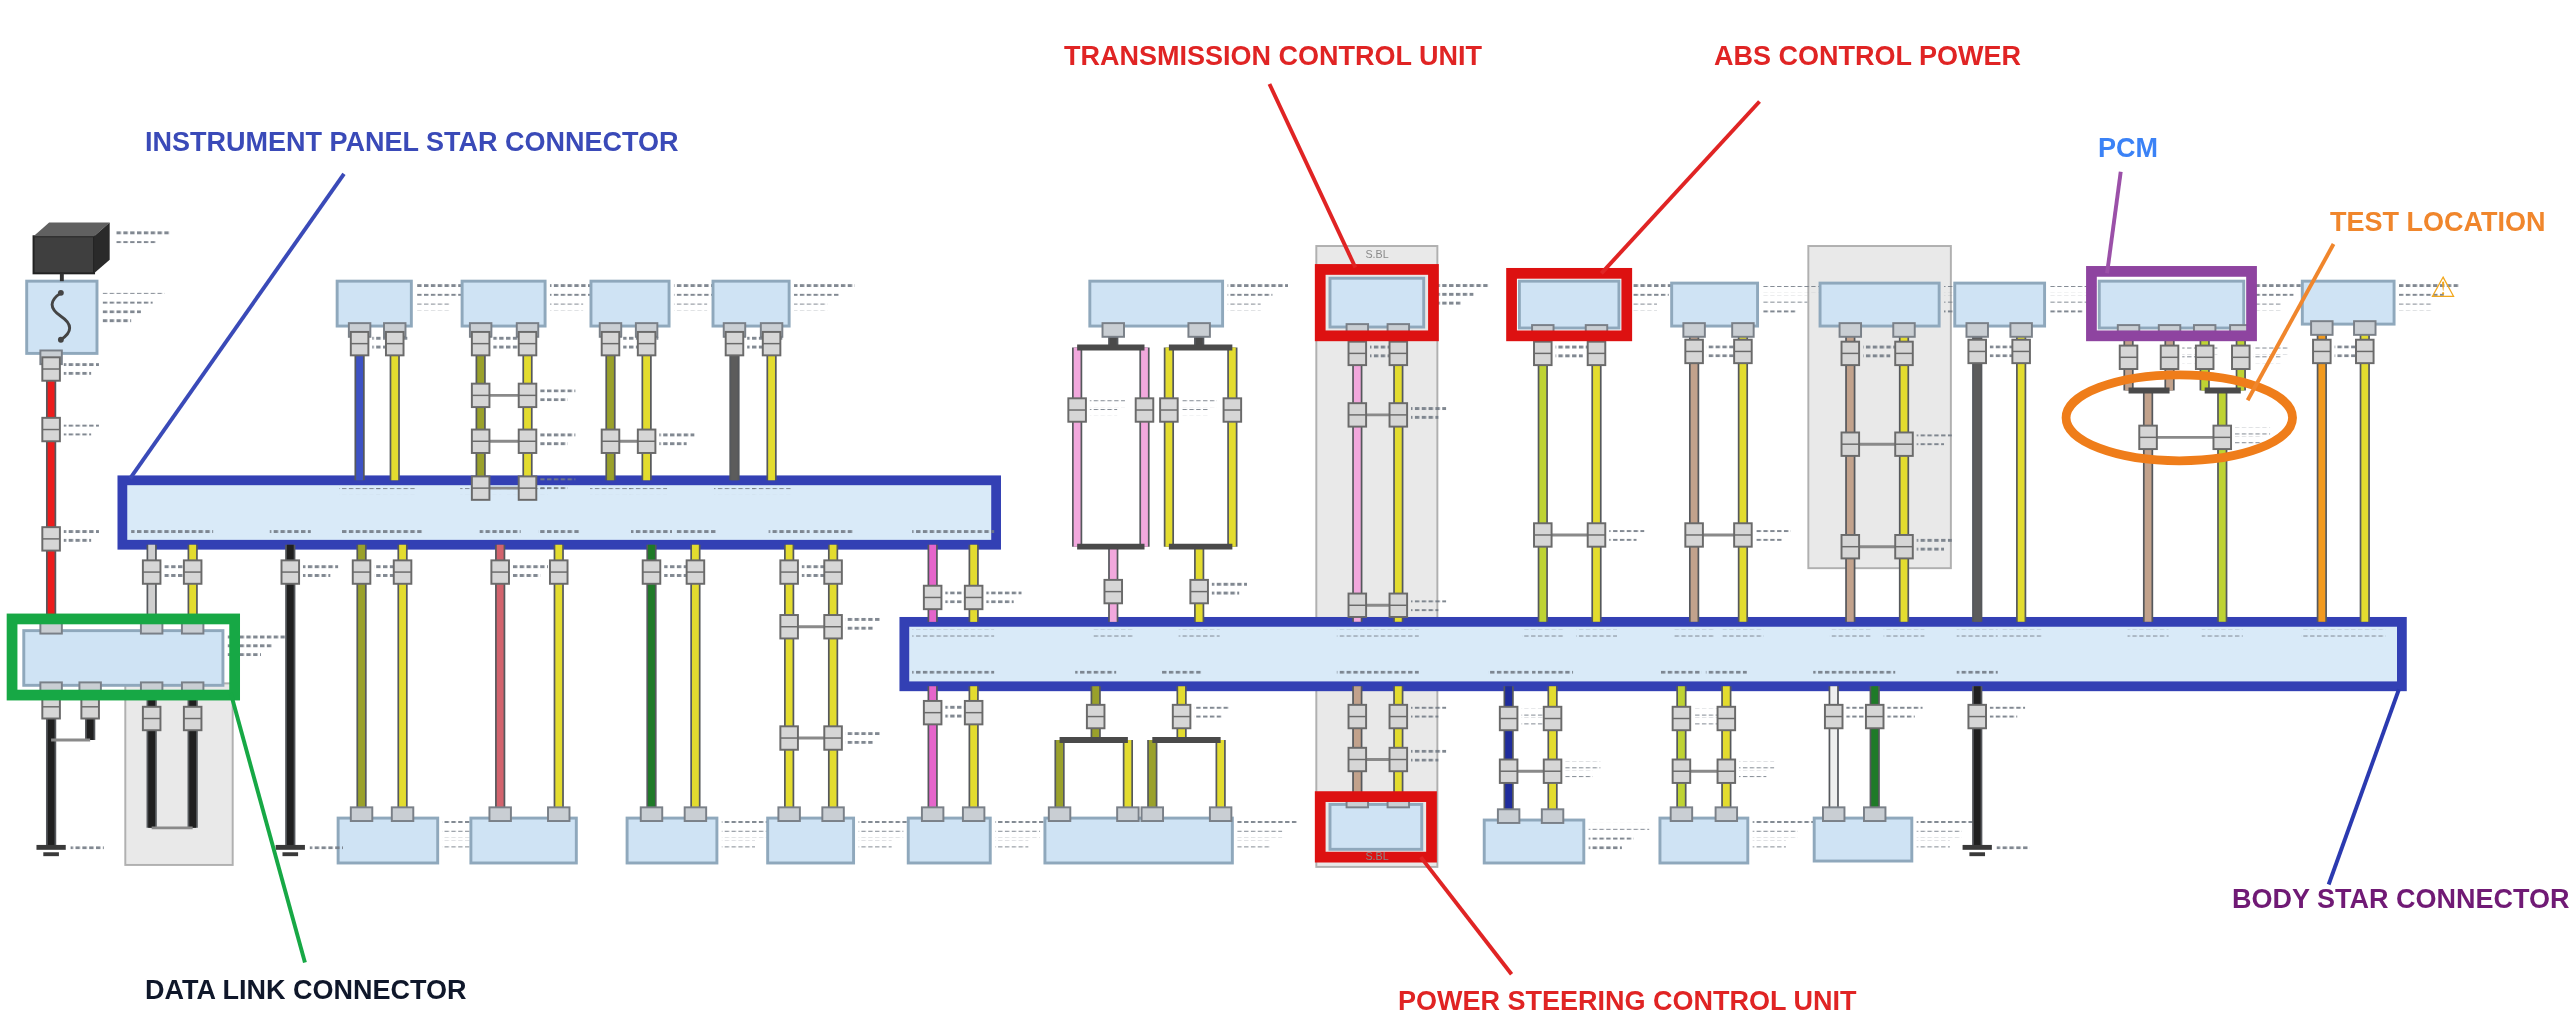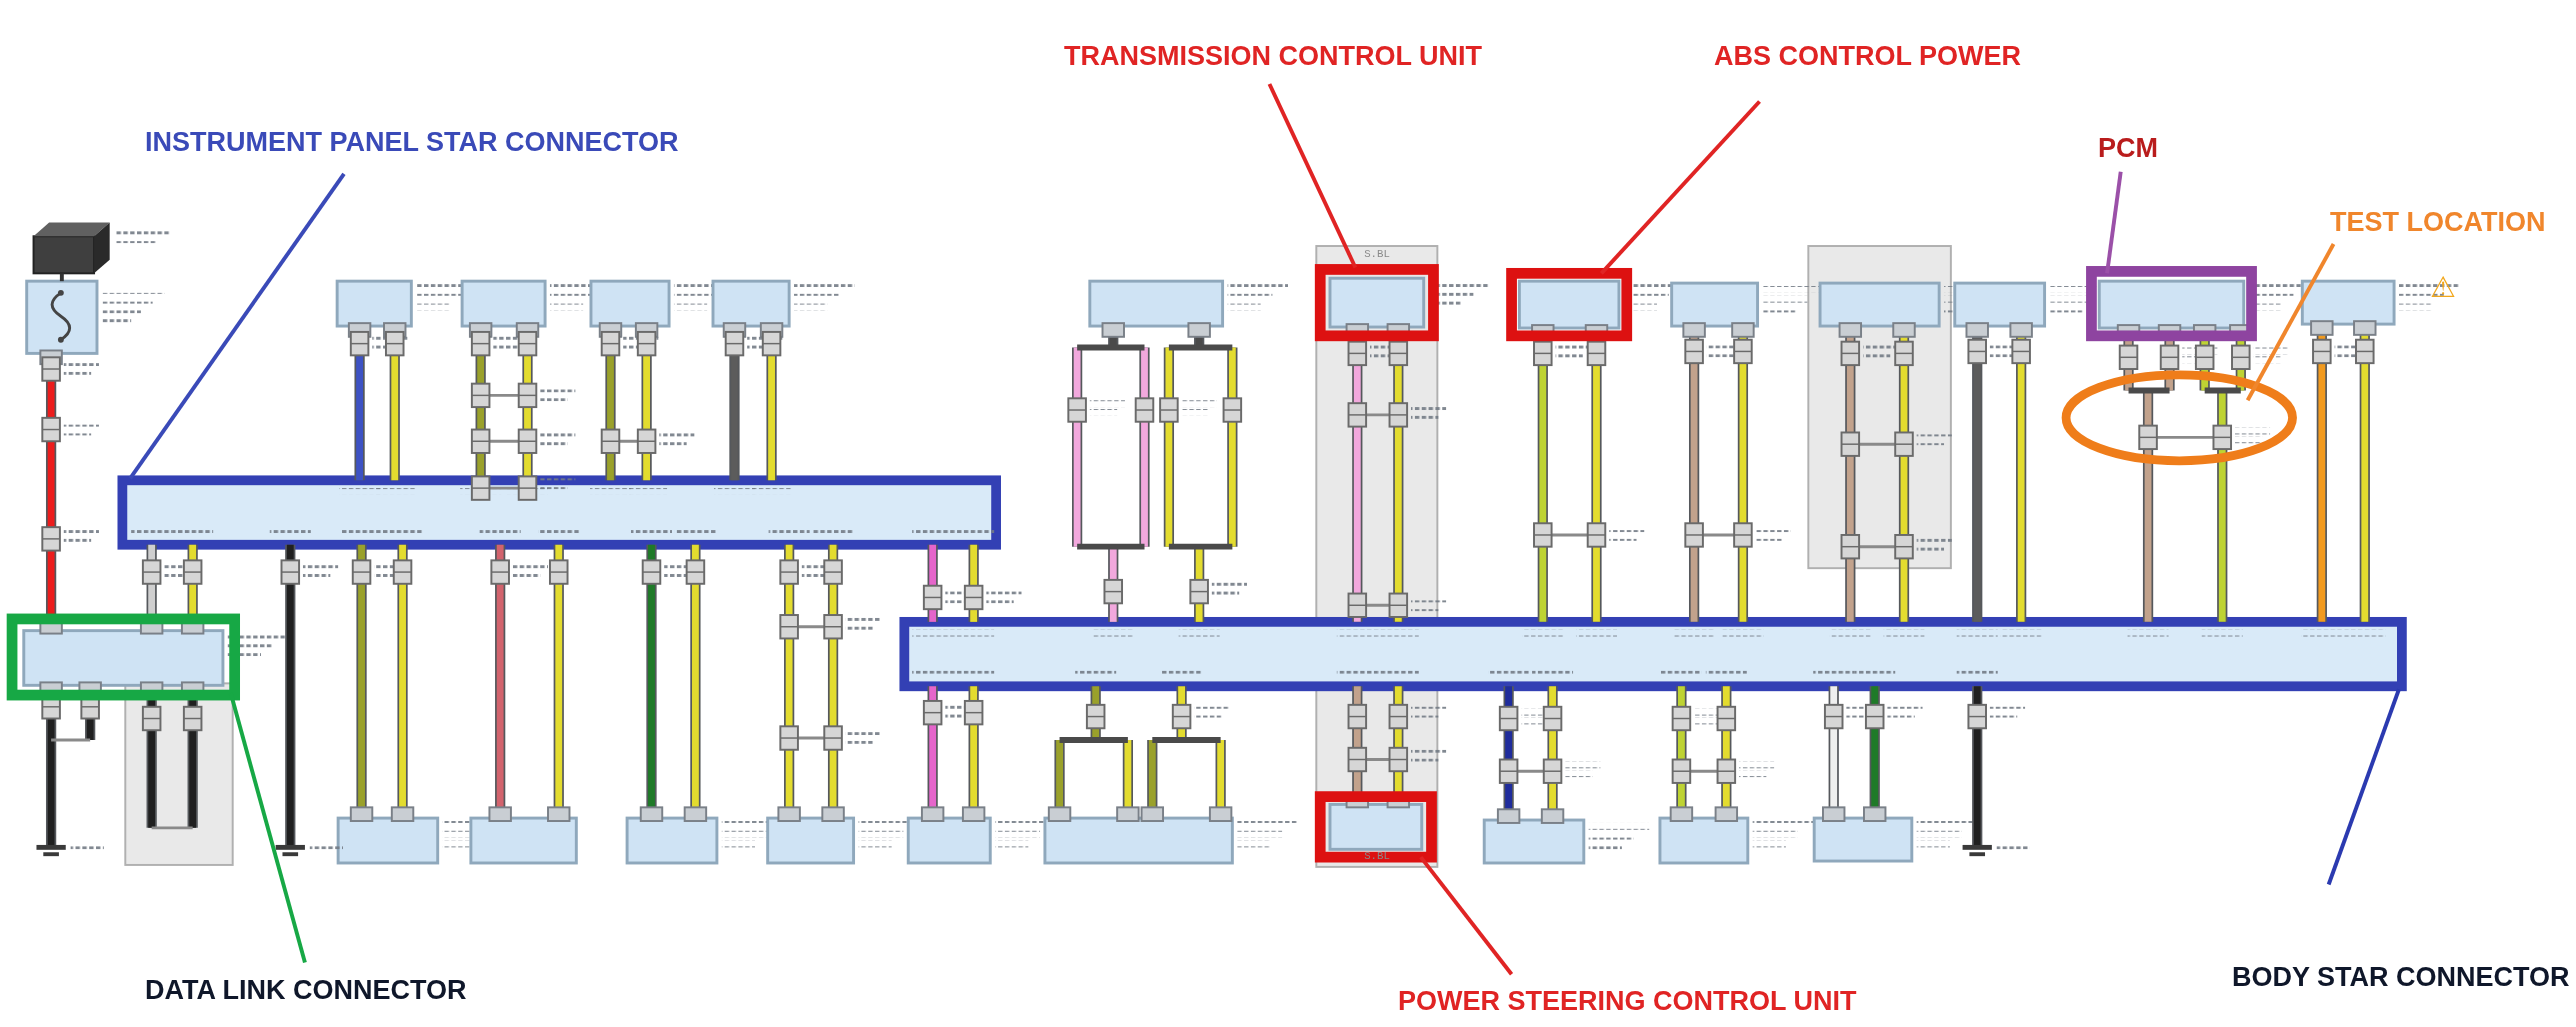--- a/index.html
+++ b/index.html
@@ -2,21 +2,21 @@
 <html><head>
 <meta charset="utf-8">
 <style>
   html,body{margin:0;padding:0;background:#ffffff;}
   .stage{position:relative;width:2576px;height:1027px;background:#ffffff;overflow:hidden;
          font-family:"Liberation Sans",sans-serif;}
   .stage svg{position:absolute;left:0;top:0;}
   .callout{position:absolute;font-weight:bold;font-size:27px;white-space:nowrap;
            font-family:"Liberation Sans",sans-serif;}
   .sbl{position:absolute;font-size:10.7px;color:#8a8a8a;transform:translateX(-50%);
-       font-family:Liberation Mono, monospace;}
+       font-family:Liberation Sans, sans-serif;}
   .warning{position:absolute;font-size:29px;color:#f2a71b;font-family:"DejaVu Sans",sans-serif;}
 </style>
 </head>
 <body>
 
 <div class="stage">
   <svg id="diagram" width="2576" height="1027" viewBox="0 0 2638 1052">
     <defs>
       <pattern id="mt" width="7" height="9" patternUnits="userSpaceOnUse">
         <rect x="0" y="3" width="4.5" height="3" fill="#737b85"></rect>
@@ -710,24 +710,24 @@
       <line x1="2172" y1="176" x2="2158" y2="280" stroke="#9b50a8" stroke-width="4"></line>
       <line x1="2390" y1="250" x2="2302" y2="410" stroke="#f0862c" stroke-width="4"></line>
       <line x1="236" y1="710" x2="312" y2="986" stroke="#17a845" stroke-width="4"></line>
       <line x1="1455" y1="878" x2="1548" y2="998" stroke="#e02424" stroke-width="4"></line>
       <line x1="2457" y1="706" x2="2385" y2="906" stroke="#2b3ab0" stroke-width="4"></line>
     </svg>
 
   <div class="callout" style="left: 145px; top: 127px; color: rgb(58, 74, 184);">INSTRUMENT PANEL STAR CONNECTOR</div>
   <div class="callout" style="left: 1064px; top: 41px; color: rgb(224, 36, 36);">TRANSMISSION CONTROL UNIT</div>
   <div class="callout" style="left: 1714px; top: 41px; color: rgb(224, 36, 36);">ABS CONTROL POWER</div>
-  <div class="callout" style="left: 2098px; top: 133px; color: #b91c1c;">PCM</div>
+  <div class="callout" style="left: 2098px; top: 133px; color: #3b82f6;">PCM</div>
   <div class="callout" style="left: 2330px; top: 207px; color: rgb(240, 134, 44); text-align: right;">TEST LOCATION</div>
   <div class="callout" style="left: 145px; top: 975px; color: #0f172a;">DATA LINK CONNECTOR</div>
   <div class="callout" style="left: 1398px; top: 950px; color: rgb(224, 36, 36); margin-top: 36px;">POWER STEERING CONTROL UNIT</div>
-  <div class="callout" style="left: 2232px; top: 962px; color: #0f172a;">BODY STAR CONNECTOR</div>
+  <div class="callout" style="left: 2232px; top: 884px; color: #701a75;">BODY STAR CONNECTOR</div>
 
   <div class="sbl" style="left: 1377px; top: 248px;">S.BL</div>
   <div class="sbl" style="left: 1377px; top: 850px;">S.BL</div>
 
   <div class="warning" style="left: 2430px; top: 270px;">⚠</div>
 </div>
 
 
 </body></html>

